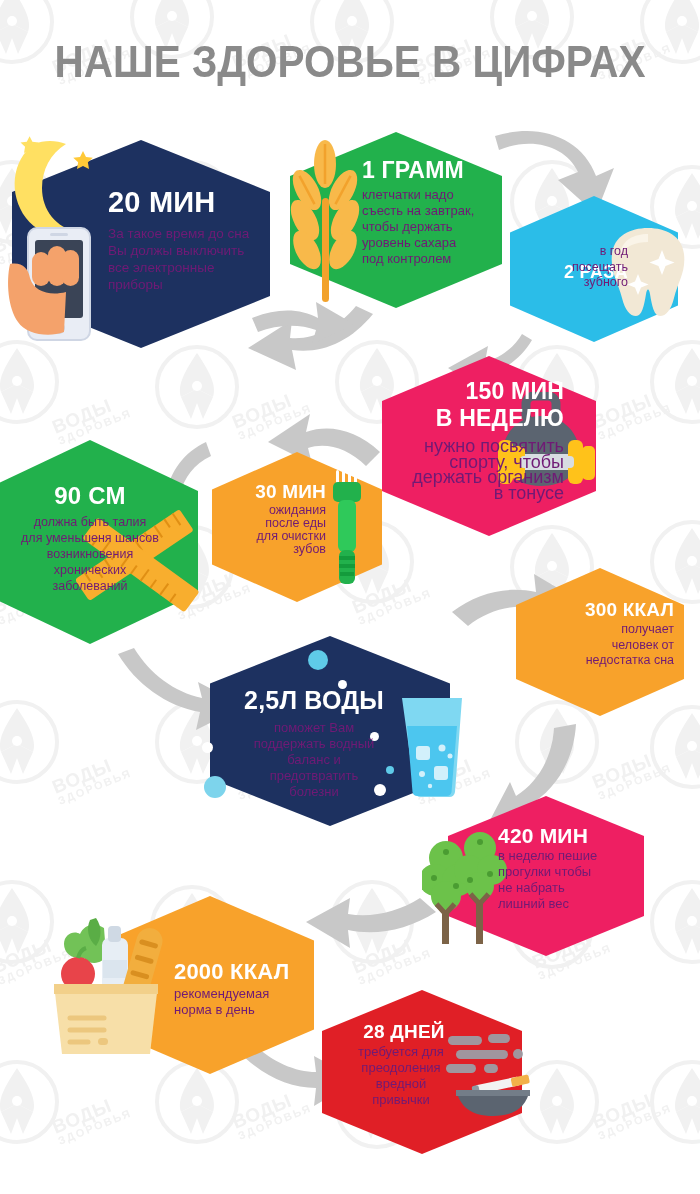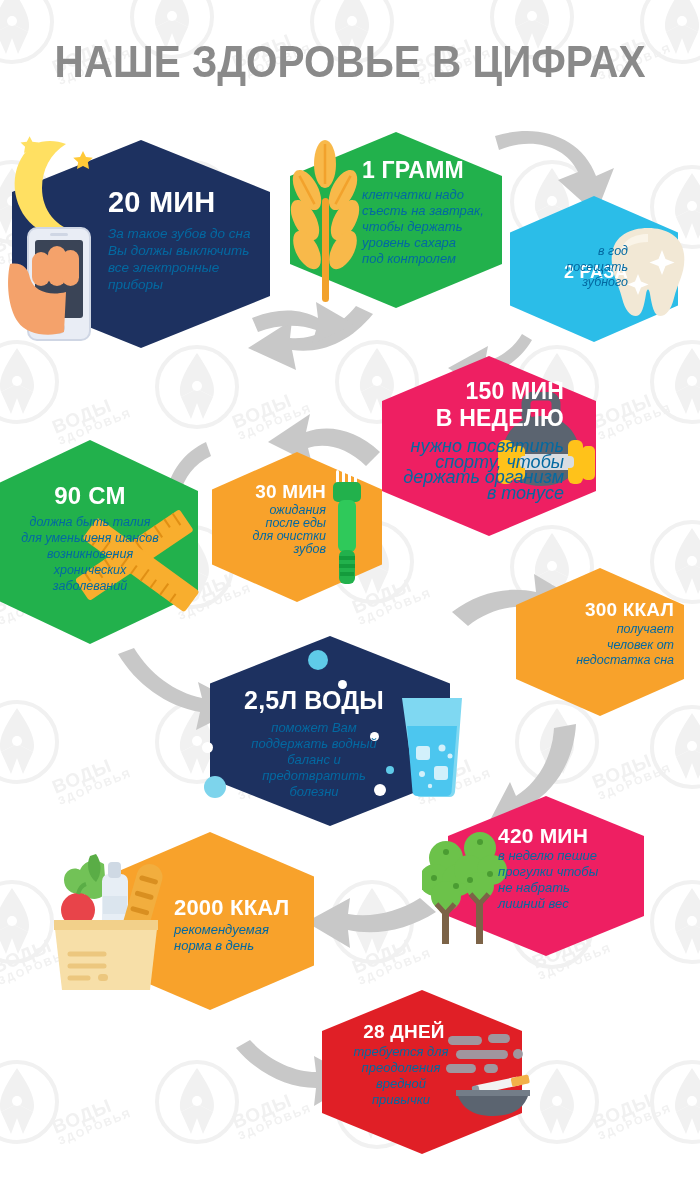--- a/index.html
+++ b/index.html
@@ -39,21 +39,21 @@
   .hex .shape {
     position: absolute; inset: 0;
     clip-path: polygon(50% 0%, 100% 25%, 100% 75%, 50% 100%, 0% 75%, 0% 25%);
   }
   .hex .art { position: absolute; z-index: 5; }
   .txt { position: absolute; z-index: 6; color: #ffffff; }
   .big {
     font-weight: 700; font-size: 25px; line-height: 28px; color: #fff;
     letter-spacing: .2px;
   }
-  .sub { font-size: 13.5px; line-height: 16.5px; font-weight: 400; color: #0369a1; font-style: italic; }
+  .sub { font-size: 13.5px; line-height: 16.5px; font-weight: 400; color: #701a75; }
   .ta-l { text-align: left; }
   .ta-r { text-align: right; }
   .ta-c { text-align: center; }
 
   .dot { position: absolute; border-radius: 50%; z-index: 5; }
 </style>
 </head>
 <body>
 
 <div id="stage">
@@ -260,21 +260,21 @@
         <rect x="32" y="5" width="18" height="3" rx="1.5" fill="#cfd6e4"></rect>
       </g>
       <g fill="#f4a26b">
         <path d="M6 132 C2 150, 4 176, 14 190 C22 202, 44 206, 60 200 L62 160 C46 164, 30 160, 26 146 C24 136, 18 130, 6 132 Z"></path>
         <rect x="28" y="120" width="18" height="34" rx="9"></rect>
         <rect x="44" y="114" width="18" height="40" rx="9"></rect>
         <rect x="58" y="118" width="17" height="36" rx="8.5"></rect>
       </g>
     </svg>
     <div class="txt big ta-l" style="left:96px; top:48px; width:152px; font-size:29px;">20 МИН</div>
-    <div class="txt sub ta-l" style="left:96px; top:85px; width:156px; white-space:pre-line; font-size:13.5px; line-height:17px;">За такое зубов до сна
+    <div class="txt sub ta-l" style="left:96px; top:85px; width:156px; white-space:pre-line; font-size:13.5px; line-height:17px;">За такое время до сна
 Вы должы выключить
 все электронные
 приборы</div>
   </div>
 
   <div class="hex" style="left:290px; top:132px; width:212px; height:176px;">
     <div class="shape" style="background:#22b14c;"></div>
     <svg class="art" style="left:-8px; top:6px; width:86px; height:170px;" viewBox="0 0 86 170">
       <rect x="40" y="60" width="7" height="104" rx="3.5" fill="#f2a22c"></rect>
       <g fill="#f8b94a">
@@ -475,21 +475,21 @@
         <path d="M23.5 82 l-9-10 M23.5 82 l9-10" stroke="#7c6347" stroke-width="5" fill="none"></path>
       </g>
     </svg>
     <div class="txt big ta-l" style="left:50px; top:26px; width:140px; font-size:21px;">420 МИН</div>
     <div class="txt sub ta-l" style="left:50px; top:52px; width:146px; white-space:pre-line; font-size:13px; line-height:16px;">в неделю пешие
 прогулки чтобы
 не набрать
 лишний вес</div>
   </div>
 
-  <div class="hex" style="left:106px; top:832px; width:208px; height:178px;">
+  <div class="hex" style="left:106px; top:896px; width:208px; height:178px;">
     <div class="shape" style="background:#f8a22b;"></div>
     <svg class="art" style="left:-60px; top:18px; width:136px; height:144px;" viewBox="0 0 136 144">
       <path d="M58 14 C50 8, 38 10, 34 20 C28 16, 18 20, 18 30 C18 40, 28 46, 38 44 C44 52, 58 50, 60 40 Z" fill="#72c257"></path>
       <path d="M44 6 C40 14, 42 26, 50 32 C56 24, 56 12, 50 4 Z" fill="#5aad46"></path>
       <rect x="56" y="24" width="26" height="56" rx="7" fill="#e7eef5"></rect>
       <rect x="62" y="12" width="13" height="16" rx="4" fill="#cfd9e4"></rect>
       <rect x="57" y="46" width="24" height="18" fill="#dbe5ee"></rect>
       <g transform="rotate(16 100 50)">
         <rect x="84" y="14" width="26" height="76" rx="13" fill="#f2ae3e"></rect>
         <g stroke="#d98f20" stroke-width="5" stroke-linecap="round" fill="none">

